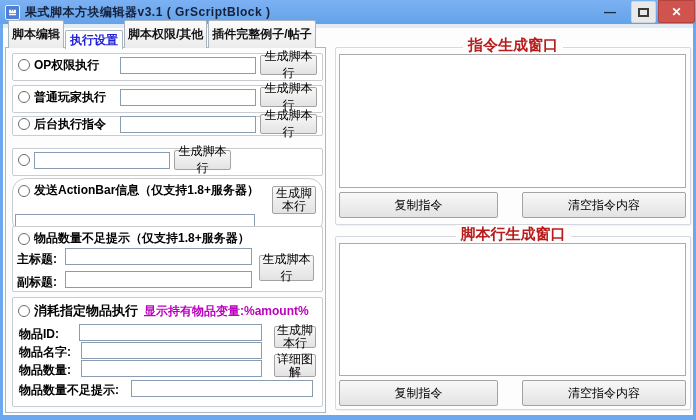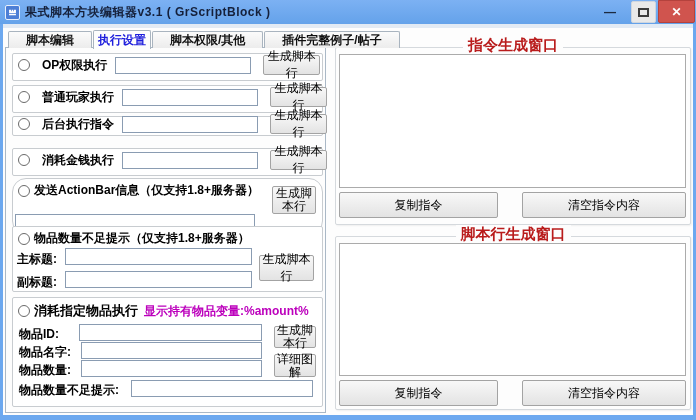--- a/index.html
+++ b/index.html
@@ -43,40 +43,40 @@
   }
   
   .client {
     position: absolute; left: 3px; right: 3px; top: 24px; bottom: 5px;
     background: #fdfdfd;
   }
   .under-strip { position: absolute; left: 3px; right: 3px; top: 24px; height: 4px; background: #e2eaf4; }
   
   .tabbar { position: absolute; left: 8px; top: 30px; height: 18px; display: flex; align-items: flex-end; z-index: 4; }
   .tab {
-    height: 17px; padding: 0 17px; margin-right: 1px;
+    height: 28px; padding: 0 3px; margin-right: 1px;
     background: linear-gradient(#fbfbfb, #ececec);
     border: 1px solid #a9b4bf; border-bottom: none; border-radius: 2px 2px 0 0;
     font-size: 12px; font-weight: bold; color: #111;
     display: flex; align-items: center; cursor: default; white-space: nowrap;
   }
   .tab.selected {
     height: 19px; background: #fdfdfd; color: #1e1edc;
     position: relative; top: 1px; z-index: 5; padding: 0 4px;
   }
   .tabpage {
     position: absolute; left: 5px; top: 47px; width: 321px; height: 366px;
     background: #fdfdfd; border: 1px solid #aab8c6; z-index: 1;
   }
   
   .gbox {
     position: absolute; left: 12px; width: 311px;
     background: #fff; border: 1px solid #c8ccd0; border-radius: 2px; z-index: 2;
   }
-  .simple-row { display: flex; align-items: center; padding: 0 4px 4px 5px; gap: 8px; }
+  .simple-row { display: flex; align-items: center; padding: 0 4px 4px 5px; }
   .radio {
     width: 12px; height: 12px; border: 1px solid #6a6a6a; border-radius: 50%;
     background: #fff; flex: none; display: inline-block;
   }
   .simple-row .radio { margin-right: 4px; }
   .row-label { width: 86px; font-size: 12px; font-weight: bold; color: #000; white-space: nowrap; }
   .field-input, .row-input {
     height: 17px; border: 1px solid #8a9cb2; background: #fff;
     font-size: 12px; font-family: "Liberation Sans", sans-serif; padding: 0 2px;
   }
@@ -162,21 +162,20 @@
     <button class="btn row-btn">生成脚本行</button>
   </div>
   <div class="gbox simple-row" style="top:116px;height:20px;">
     <span class="radio"></span>
     <span class="row-label">后台执行指令</span>
     <input class="row-input" value="" style="">
     <button class="btn row-btn">生成脚本行</button>
   </div>
   <div class="gbox simple-row" style="top:148px;height:28px;">
     <span class="radio"></span>
-    <span class="row-label">消耗金钱执行</span>
     <input class="row-input" value="" style="">
     <button class="btn row-btn">生成脚本行</button>
   </div>
 
   <div class="gbox" style="top:178px;height:57px;border-radius:14px;">
     <div class="gline">
       <span class="radio"></span>
       <span class="gline-label">发送ActionBar信息（仅支持1.8+服务器）</span>
     </div>
     <input class="field-input abs" style="left: 2px; bottom: 3px; width: 240px;" value="">

